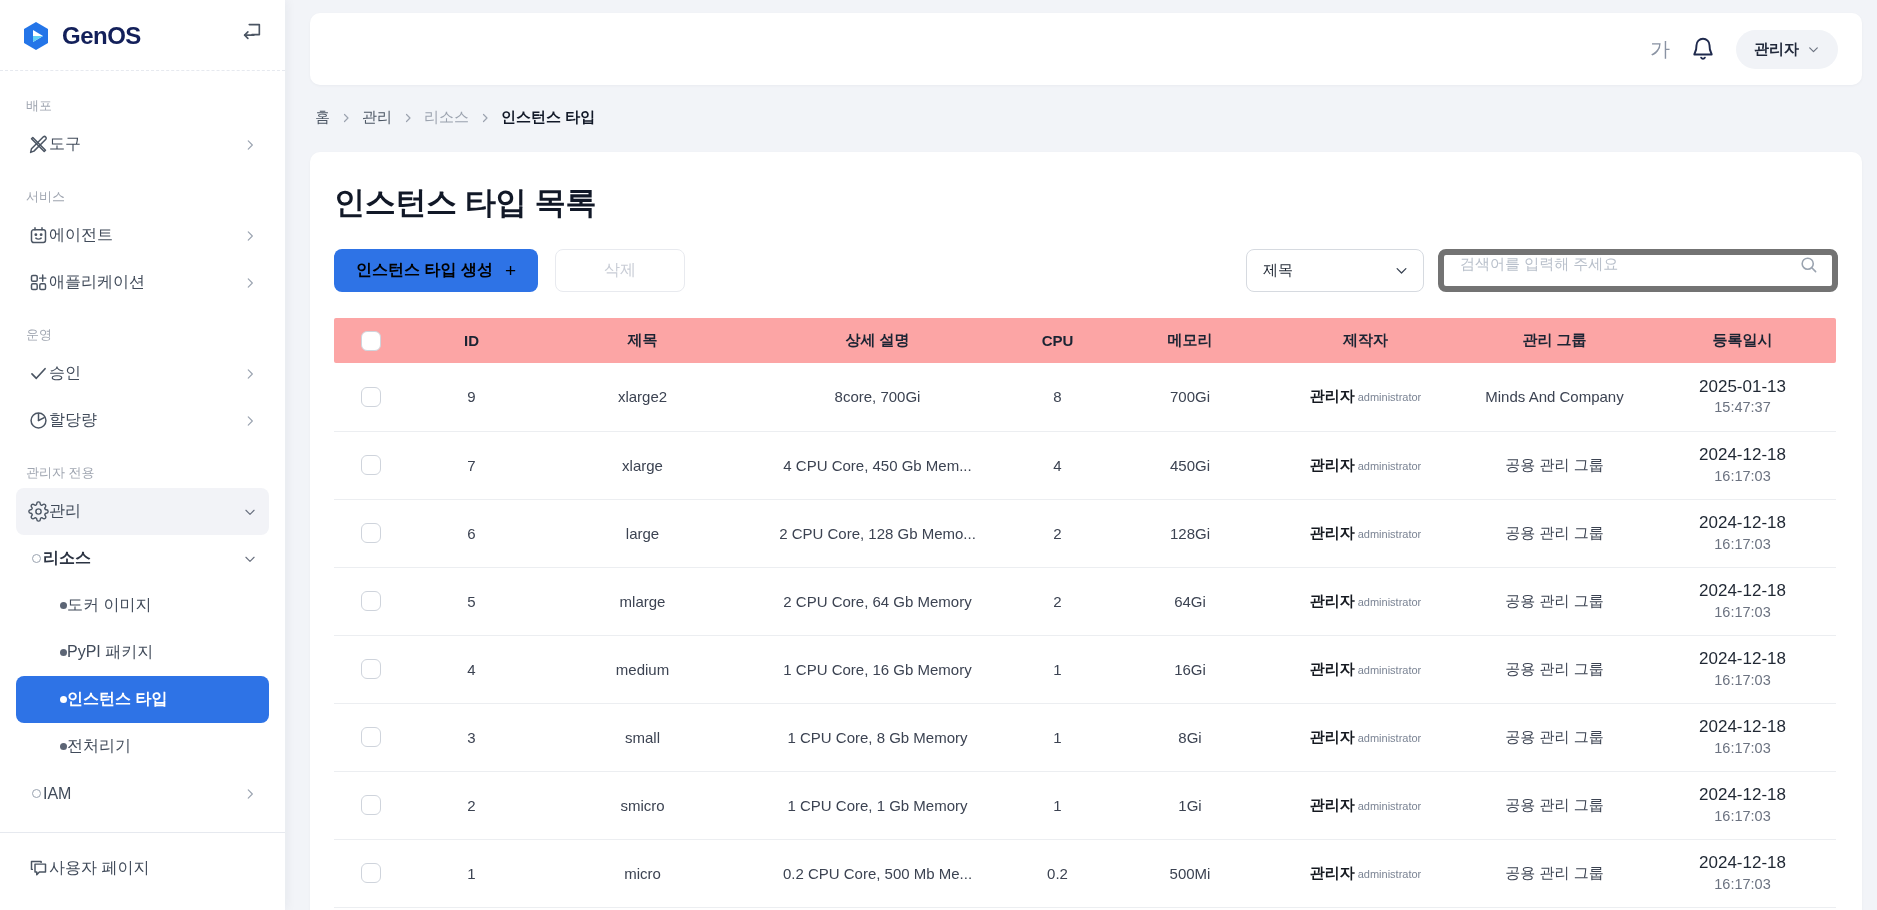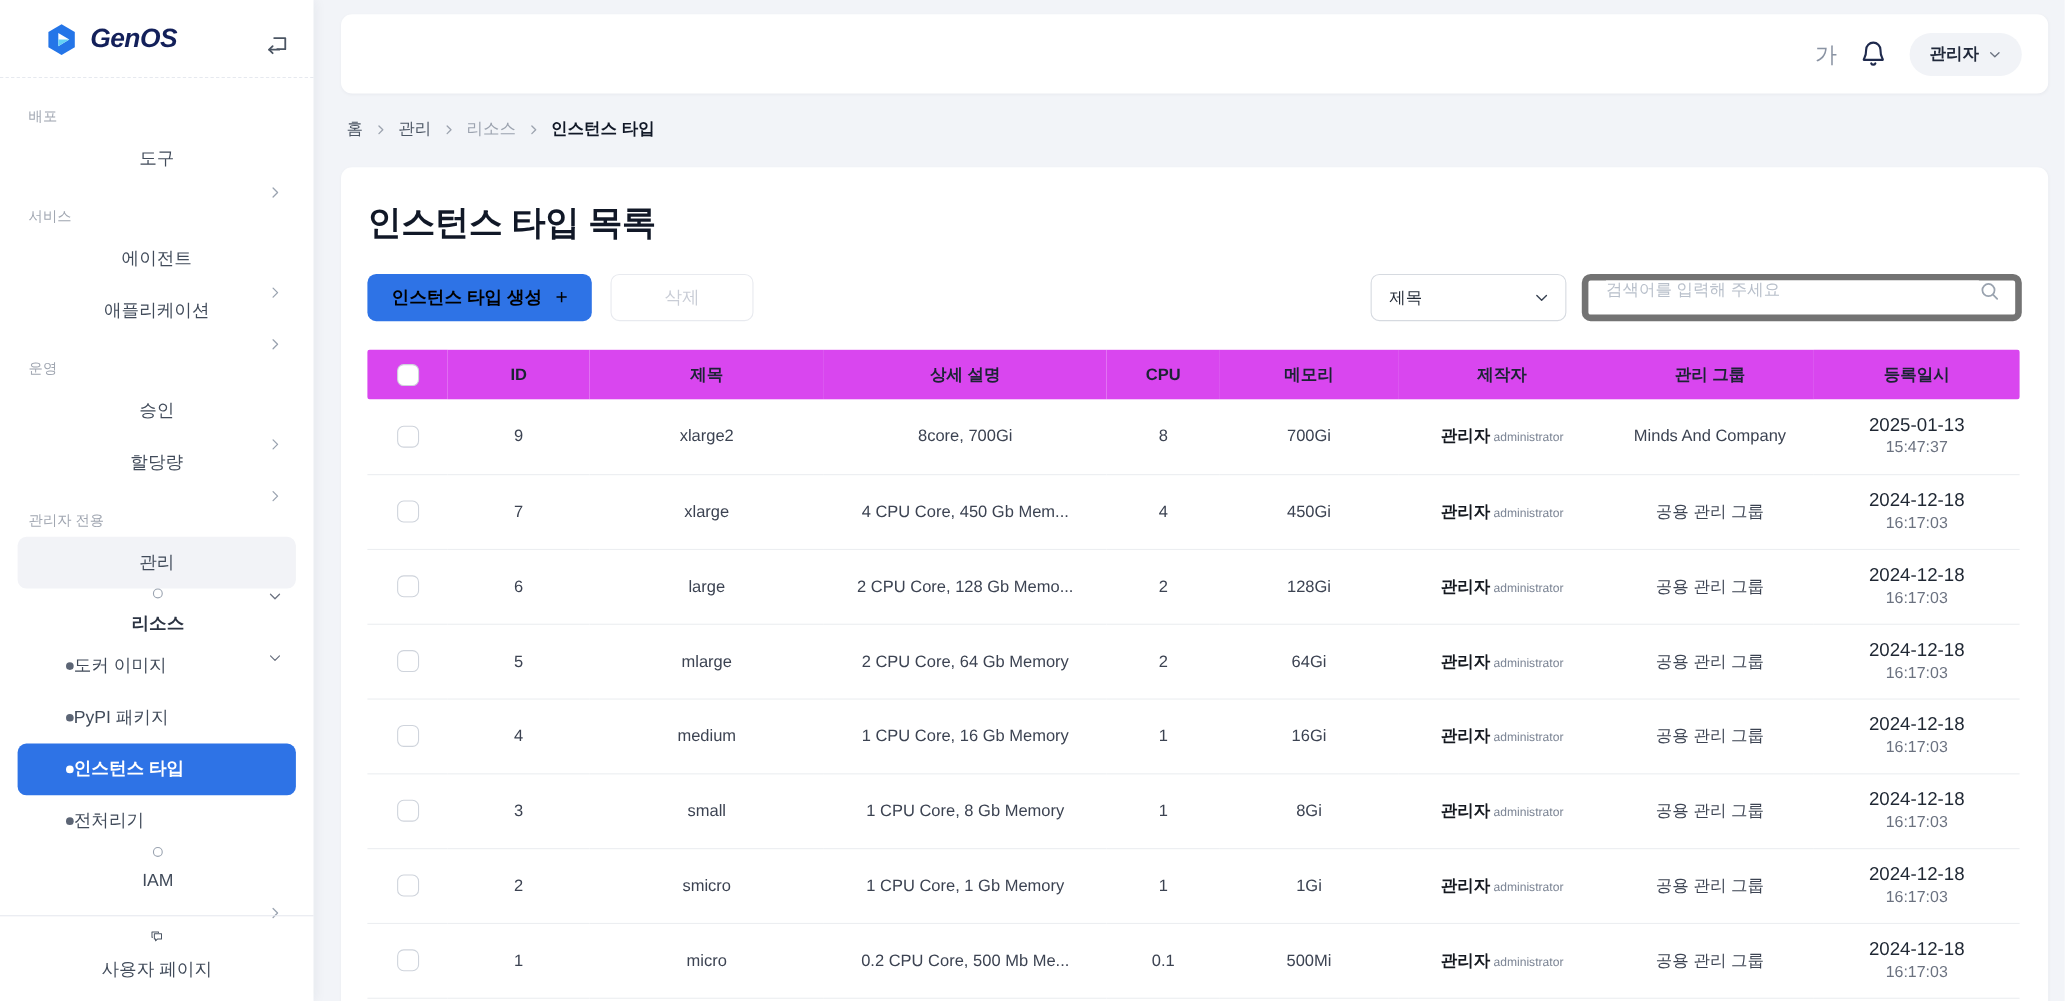--- a/index.html
+++ b/index.html
@@ -2,30 +2,30 @@
 <html><head>
 <meta charset="utf-8">
 <style>
   * { margin:0; padding:0; box-sizing:border-box; }
   html,body { width:1877px; height:910px; overflow:hidden; }
   body { font-family:"Liberation Sans","DejaVu Sans",sans-serif; background:#f2f4f8; color:#3c4352; position:relative; }
 
   
   .sidebar { position:absolute; left:0; top:0; width:285px; height:910px; background:#fff;
              box-shadow:2px 0 10px rgba(20,30,60,.05); z-index:5; display:flex; flex-direction:column; }
-  .logo-row { display:flex; align-items:flex-end; justify-content:space-between; padding:20px 22px 18px 40px;
-              border-bottom:1px dashed #e6e9ef;font-style:italic; }
+  .logo-row { display:flex; align-items:flex-start; justify-content:space-between; padding:20px 22px 18px 20px;
+              border-bottom:1px dashed #e6e9ef; }
   .logo { display:flex; align-items:center; gap:10px; }
   .logo-text { font-size:24px; font-weight:bold; color:#13205a; letter-spacing:-0.5px; }
   .collapse-btn { cursor:pointer; display:flex; }
 
   .nav { padding:6px 16px 0 16px; flex:1; }
   .section-label { font-size:13px; color:#a0a6b1; margin:20px 10px 6px 10px; }
-  .nav-item { display:flex; align-items:center; gap:13px; height:47px; padding:0 12px; border-radius:8px;
-              font-size:16px; color:#414b5a; cursor:pointer;flex-direction:column; }
+  .nav-item { display:flex; align-items:center; height:47px; padding:0 12px; border-radius:8px;
+              font-size:16px; color:#414b5a; cursor:pointer; }
   .nav-item .chev { margin-left:auto; display:flex; }
   .nav-item.admin-open { background:#f2f3f7; }
   .nav-item.bold { font-weight:bold; color:#2b3342; }
   .sub-item { display:flex; align-items:center; gap:0; height:47px; padding:0 12px 0 44px;
               border-radius:8px; font-size:16px; color:#414b5a; cursor:pointer; }
   .bullet { width:7px; height:7px; border-radius:50%; background:#5c6575; flex:none; }
   .ring { width:9px; height:9px; border-radius:50%; border:1.5px solid #9aa3b0; flex:none; margin:0 2px; }
   .sub-item.selected { background:#2e73e6; color:#fff; font-weight:bold; }
   .sub-item.selected .bullet { background:#fff; }
   .sidebar-footer { border-top:1px solid #e6e9ef; padding:12px 16px 18px 16px; }
@@ -62,21 +62,21 @@
                    border:1px solid #d6dae0; border-radius:8px; padding:0 14px 0 16px; font-size:15px;
                    color:#1f2733; cursor:pointer; }
   .search-box { display:flex; align-items:flex-start; width:400px; height:43px; border:6px solid #737373;
                 border-radius:8px; padding:0 14px 0 16px; }
   .search-box input { border:none; outline:none; flex:1; font-size:15px; font-family:inherit; color:#1f2733; }
   .search-box input::placeholder { color:#b9c0cb; }
 
   table { border-collapse:collapse; table-layout:fixed; width:1502px; margin-top:26px; }
   col.c0{width:73px} col.c1{width:129px} col.c2{width:213px} col.c3{width:257px} col.c4{width:103px}
   col.c5{width:162px} col.c6{width:189px} col.c7{width:189px} col.c8{width:187px}
-  thead th { background:#d946ef; height:45px; font-size:15px; font-weight:bold; color:#1b2433; text-align:center; }
+  thead th { background:#fca5a5; height:45px; font-size:15px; font-weight:bold; color:#1b2433; text-align:center; }
   thead th:first-child { border-radius:2px 0 0 2px; }
   thead th:last-child { border-radius:0 2px 2px 0; }
   tbody td { height:68px; border-bottom:1px solid #eceef1; font-size:15px; color:#3c4352; text-align:center;
              white-space:nowrap; overflow:hidden; }
   .checkbox { display:inline-block; width:20px; height:20px; border:1.5px solid #cfd4dc; border-radius:6px;
               background:#fff; vertical-align:middle; cursor:pointer; }
   td.creator b { font-size:15px; color:#14181f; }
   td.creator small { font-size:11px; color:#7b8494; margin-left:3px; }
   td .date { font-size:17px; color:#1f2733; line-height:1.35; }
   td .time { font-size:14.5px; color:#6b7280; line-height:1.35; }
@@ -443,21 +443,21 @@
       <div class="date">2024-12-18</div>
       <div class="time">16:17:03</div>
     </td>
   </tr>
 
   <tr>
     <td><span class="checkbox"></span></td>
     <td>1</td>
     <td>micro</td>
     <td>0.2 CPU Core, 500 Mb Me...</td>
-    <td>0.1</td>
+    <td>0.2</td>
     <td>500Mi</td>
     <td class="creator"><b>관리자</b><small>administrator</small></td>
     <td>공용 관리 그룹</td>
     <td>
       <div class="date">2024-12-18</div>
       <div class="time">16:17:03</div>
     </td>
   </tr>
 </tbody>
     </table>

